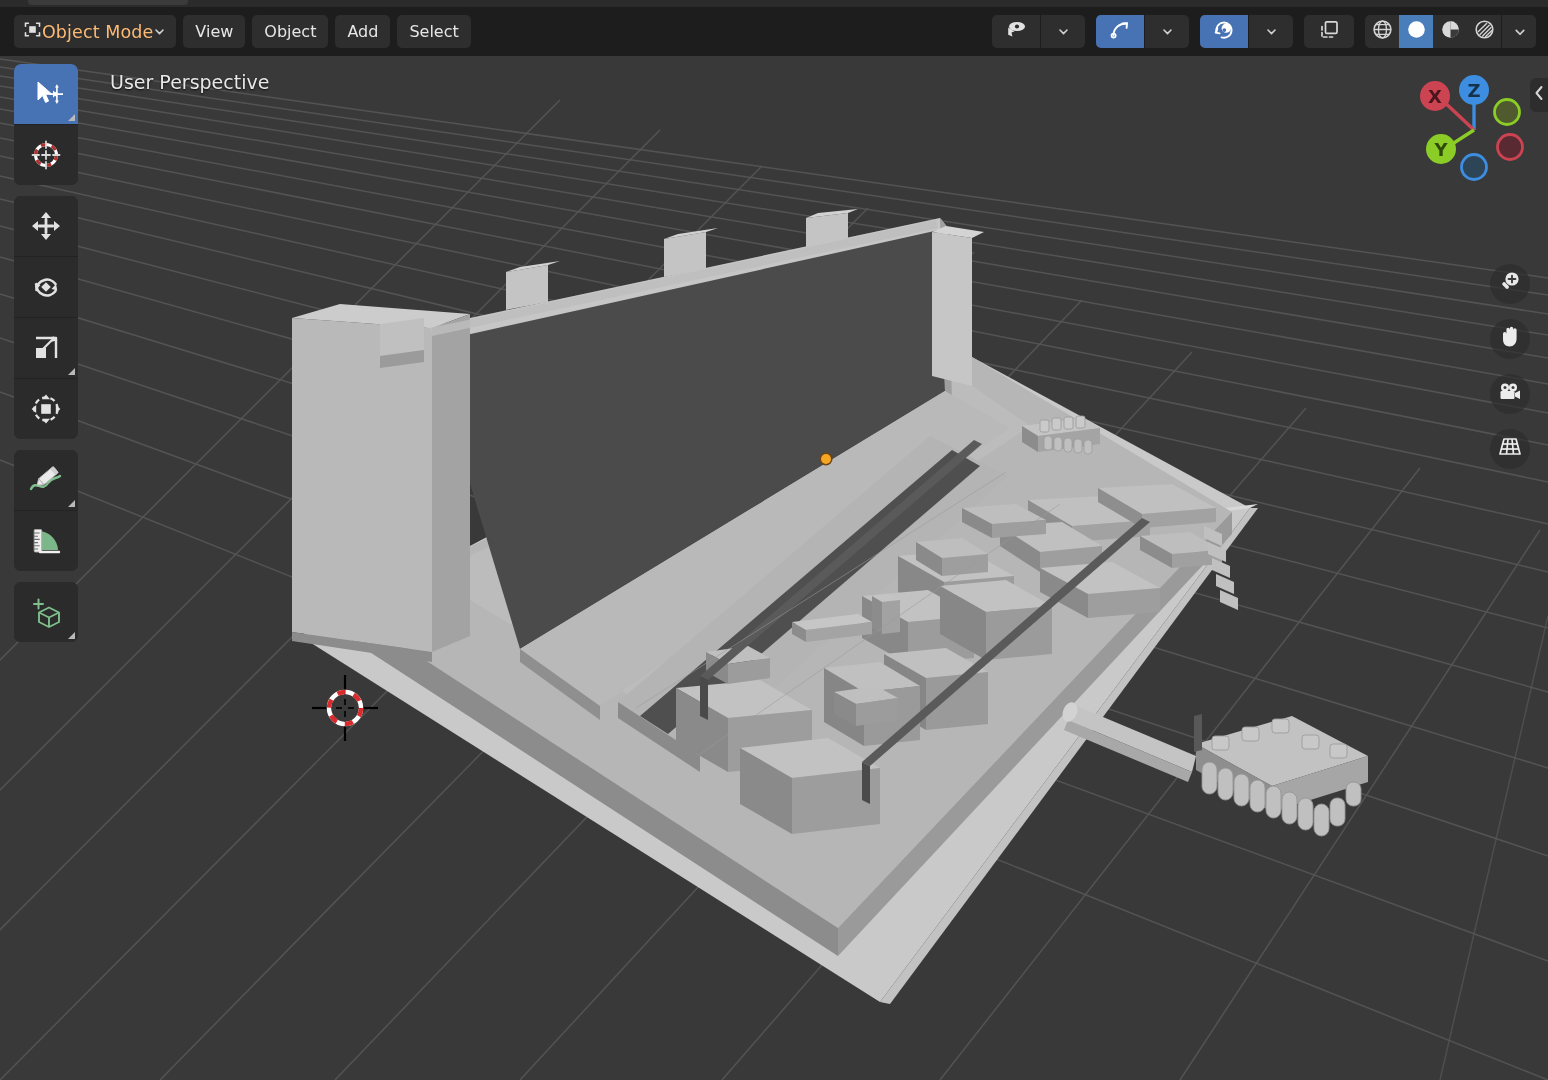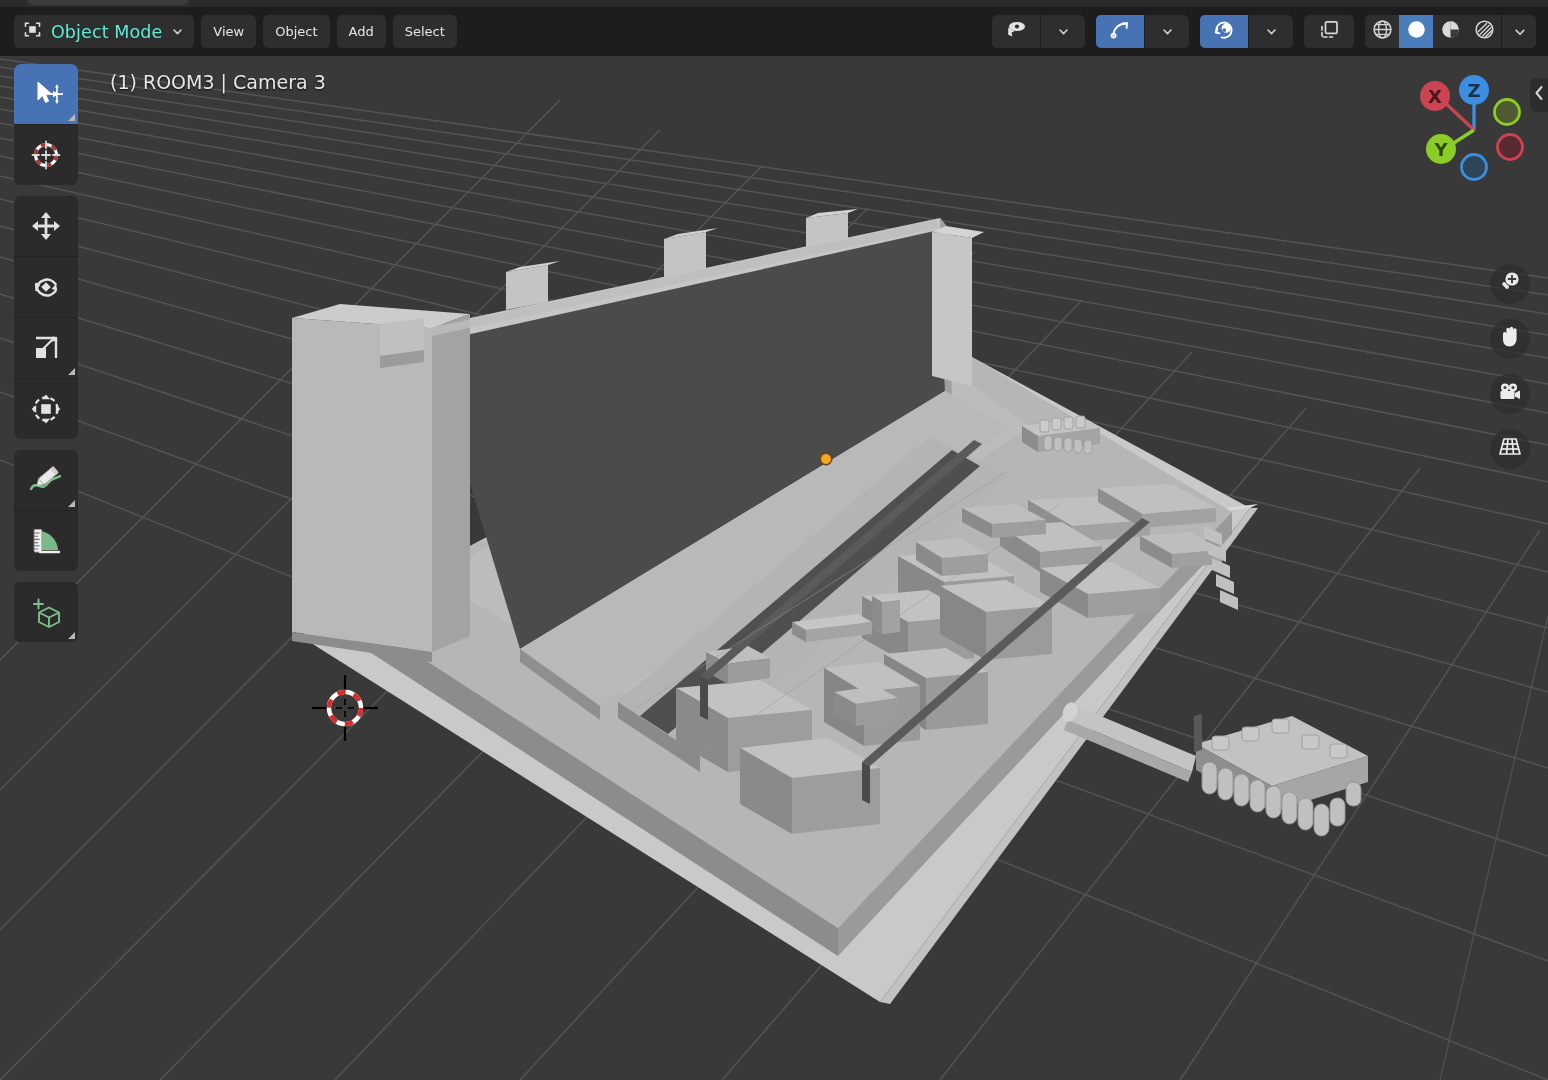--- a/index.html
+++ b/index.html
@@ -35,30 +35,30 @@
     background: #1d1d1d;
     display: flex; align-items: center;
   }
   .hdr-left { display: flex; align-items: center; padding-left: 14px; gap: 7px; }
   .hdr-right {
     position: absolute; right: 12px; top: 0; height: 49px;
     display: flex; align-items: center; gap: 11px;
   }
 
   .mode-btn {
-    display: flex; align-items: center; gap: 9px;
+    display: flex; align-items: center; 
     height: 33px; padding: 0 10px 0 9px;
     background: #2e2e2e; border-radius: 5px;
-    color: #5eead4; font-size: 17.5px; letter-spacing: .1px;
+    color: #fdba74; font-size: 17.5px; letter-spacing: .1px;
   }
   .menu-btn {
     height: 33px; padding: 0 12px;
     display: flex; align-items: center;
     background: #2e2e2e; border-radius: 5px;
-    color: #e6e6e6; font-size: 13px;
+    color: #e6e6e6; font-size: 16px;
   }
 
   .chev { display:inline-block; width:13px; height:13px; }
   .chev svg { display:block; }
 
   
   .grp { display: flex; align-items: center; background: #2e2e2e; border-radius: 5px; overflow: hidden; }
   .grp > .seg {
     display: flex; align-items: center; justify-content: center;
     height: 33px; min-width: 34px; padding: 0 5px;
@@ -586,21 +586,21 @@
           <circle cx="0" cy="0" r="16" fill="none" stroke="#d92b2b" stroke-width="4.5" stroke-dasharray="8.4 8.4" stroke-dashoffset="0"></circle>
           <line x1="-9" y1="0" x2="-3" y2="0" stroke="#000" stroke-width="1.6"></line>
           <line x1="3" y1="0" x2="9" y2="0" stroke="#000" stroke-width="1.6"></line>
           <line x1="0" y1="-9" x2="0" y2="-3" stroke="#000" stroke-width="1.6"></line>
           <line x1="0" y1="3" x2="0" y2="9" stroke="#000" stroke-width="1.6"></line>
         </g>
       </g>
     </svg>
 
     <div class="vp-text">
-      <div>(1) ROOM3 | Camera 3</div>
+      <div>User Perspective</div>
     </div>
 
     <div class="toolbar">
 
       <div class="tgroup">
         <div class="tool active">
           <svg width="34" height="34" viewBox="0 0 34 34">
             <path d="M9 5 L9 23 L13.6 18.6 L16.6 25.4 L19.6 24 L16.6 17.4 L22.6 17 Z" fill="#ffffff" stroke="#ffffff" stroke-width="1"></path>
             <g fill="#ffffff">
               <path d="M24 13.5 l3.8 3.6 -3.8 3.6 z"></path>

